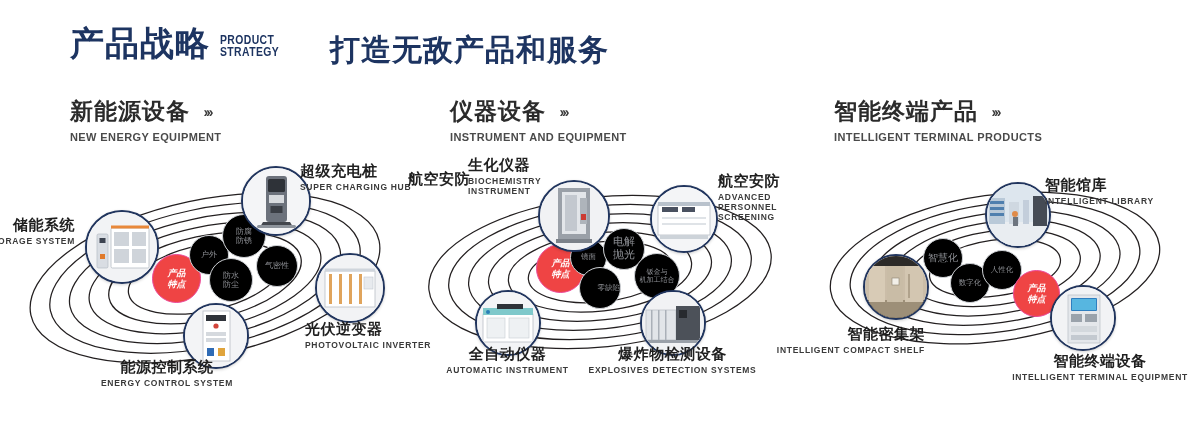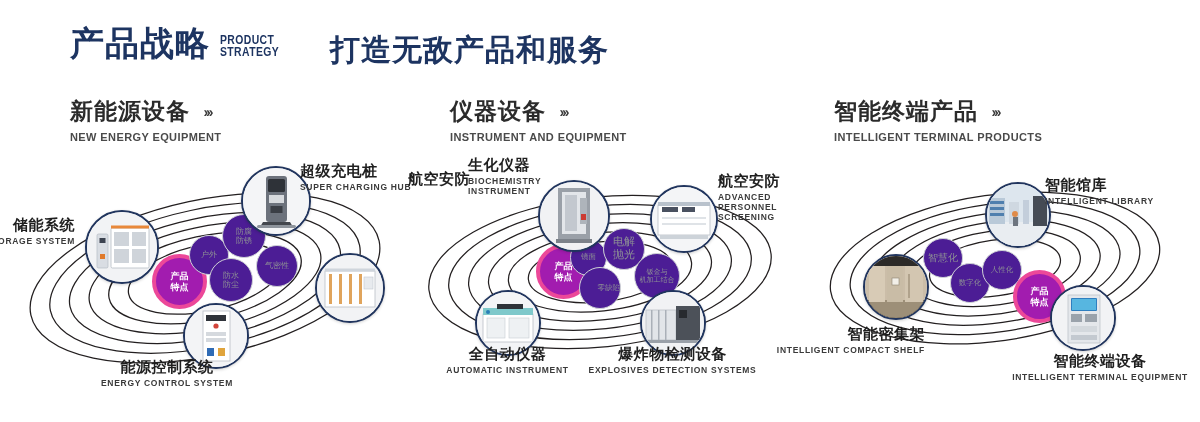--- a/index.html
+++ b/index.html
@@ -57,28 +57,28 @@
     position:absolute;border-radius:50%;
     border:2px solid #21355e;
     overflow:hidden;background:#e9ecf1;
     box-shadow:0 1px 3px rgba(0,0,0,.18);
   }
   .node .ph{width:100%;height:100%;display:block;}
 
   
   .fbub{
     position:absolute;border-radius:50%;
-    border:1px solid #cfd2d6;background:#4c1d95;
+    border:1px solid #cfd2d6;background:#000000;
     display:flex;align-items:center;justify-content:center;
     text-align:center;color:#8d8f94;
     font-family:"DejaVu Sans",sans-serif;
     line-height:1.15;
   }
   .fbub.core{
-    background:#a21caf;border:4px solid #ec4899;color:#fff;font-weight:700;
+    background:#ef4444;border:1px solid #ec4899;color:#fff;font-weight:700;font-style:italic;
   }
 
   
   .nlabel{position:absolute;}
   .nlabel .cn{
     font-family:"DejaVu Sans",sans-serif;
     font-weight:700;color:#1f1f1f;font-size:15px;letter-spacing:.5px;white-space:nowrap;
   }
   .nlabel .en{
     font-family:"Liberation Sans",sans-serif;
@@ -203,20 +203,24 @@
         <rect width="66" height="66" fill="#f2f3f5"></rect>
         <rect x="8" y="16" width="50" height="36" fill="#ffffff" stroke="#b9bfc6" stroke-width=".8"></rect>
         <rect x="8" y="13.5" width="50" height="3" fill="#cfd5dc"></rect>
         <rect x="12" y="19" width="3" height="30" fill="#e0a45c"></rect>
         <rect x="22" y="19" width="3" height="30" fill="#e0a45c"></rect>
         <rect x="32" y="19" width="3" height="30" fill="#e0a45c"></rect>
         <rect x="42" y="19" width="3" height="30" fill="#e0a45c"></rect>
         <rect x="47" y="22" width="9" height="12" fill="#e7eaee" stroke="#c2c8cf" stroke-width=".6"></rect>
       </svg>
     </div>
+    <div class="nlabel" style="left:305px;top:170px;">
+      <div class="cn">光伏逆变器</div>
+      <div class="en">PHOTOVOLTAIC INVERTER</div>
+    </div>
 
     <div class="node" style="left:183px;top:153px;width:62px;height:62px;">
       <svg class="ph" viewBox="0 0 62 62">
         <rect width="62" height="62" fill="#f3f4f6"></rect>
         <rect x="18" y="6" width="27" height="50" fill="#ffffff" stroke="#b9bfc6" stroke-width=".8"></rect>
         <rect x="21" y="10" width="20" height="6" fill="#2f333a"></rect>
         <circle cx="31" cy="21" r="2.6" fill="#d1443a"></circle>
         <rect x="21" y="27" width="20" height="4" fill="#d5d9de"></rect>
         <rect x="21" y="33" width="20" height="4" fill="#d5d9de"></rect>
         <rect x="22" y="43" width="7" height="8" fill="#2f6bb5"></rect>

